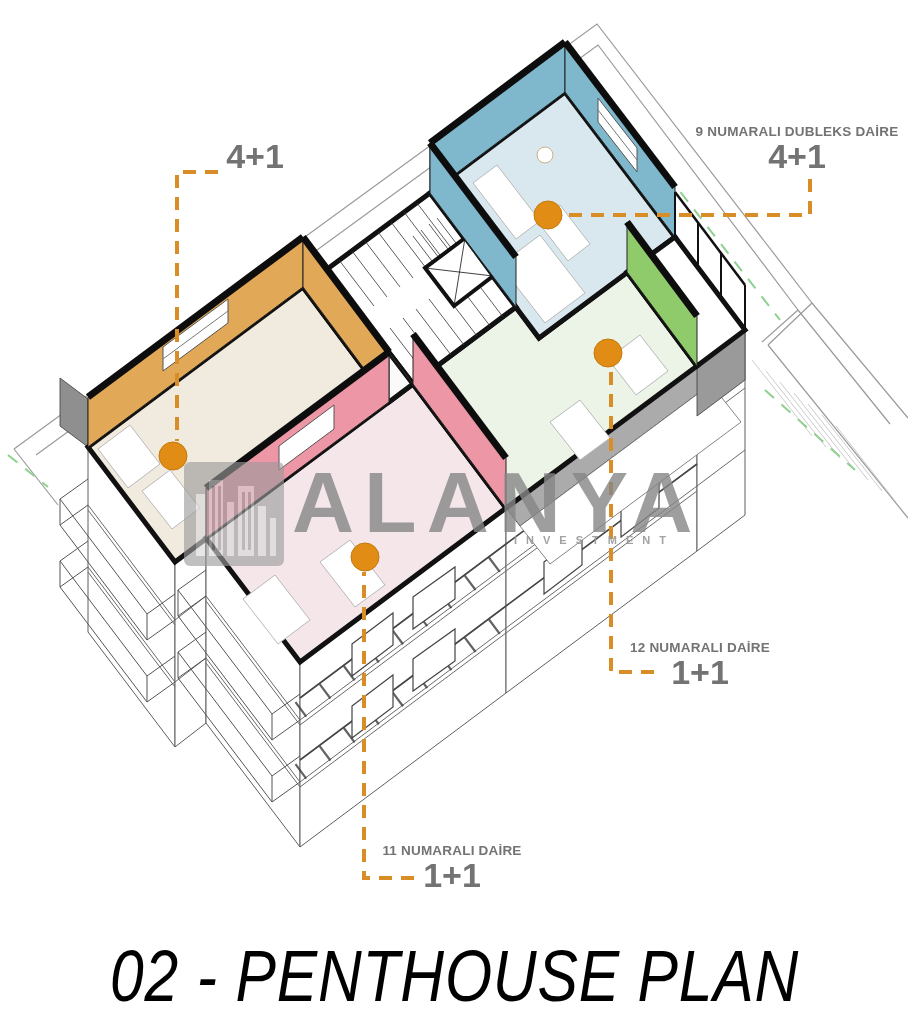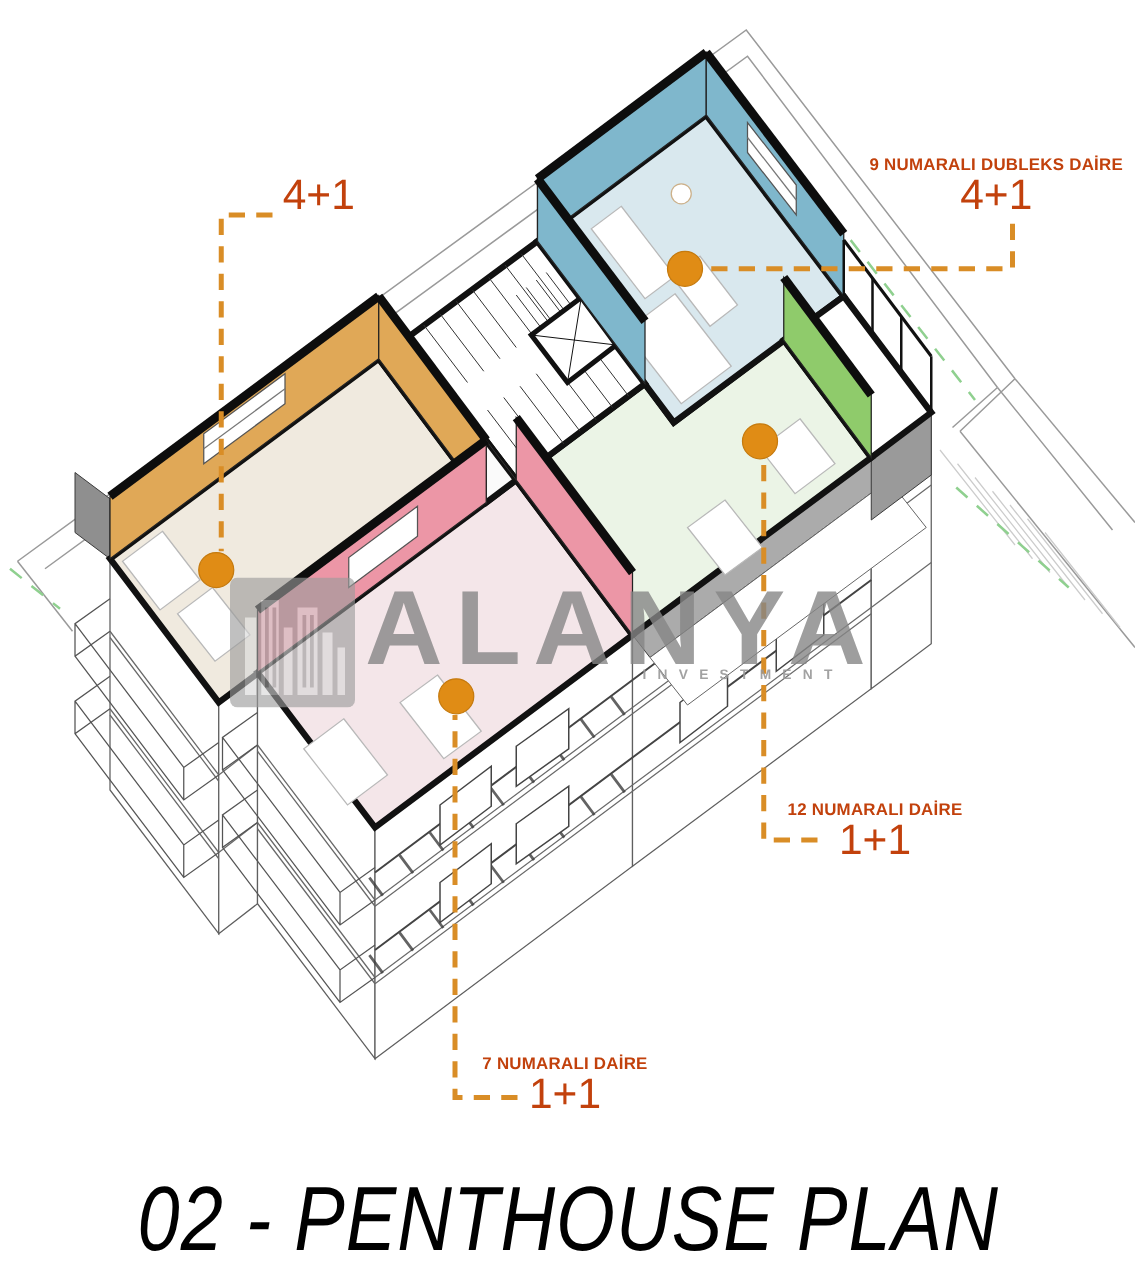--- a/index.html
+++ b/index.html
@@ -1,21 +1,21 @@
 <!DOCTYPE html>
 <html style="--wall0: #7FB7CC; --floor0: #D9E8EE; --wall1: #8FCB6B; --floor1: #EBF4E6; --wall2: #EC96A6; --floor2: #F4E6E9; --wall3: #E0A857; --floor3: #F0EADF; --marker: #E08C15; --leader: #D98D26; --setback: #8FD08F;"><head>
 <meta charset="utf-8">
 <style>
   html,body{margin:0;padding:0;background:#fff;}
   #page{position:relative;width:908px;height:1024px;background:#fff;overflow:hidden;
         font-family:"Liberation Sans",sans-serif;}
   svg{position:absolute;left:0;top:0;}
-  .lbl{position:absolute;text-align:center;color:#c2410c;}
+  .lbl{position:absolute;text-align:center;color:#737373;}
   .lbl .name{font-size:13.5px;font-weight:700;letter-spacing:.2px;white-space:nowrap;}
-  .lbl .type{font-size:34px;font-weight:400;line-height:1.02;}
+  .lbl .type{font-size:34px;font-weight:700;line-height:1.02;}
   #watermark{position:absolute;left:184px;top:458px;width:560px;height:120px;pointer-events:none;}
   #wm-brand{position:absolute;left:108px;top:-4px;font-size:86px;font-weight:700;
             color:rgba(134,134,134,.8);letter-spacing:10px;transform:scaleY(.98);white-space:nowrap;}
   #wm-sub{position:absolute;left:330px;top:76px;font-size:11px;font-weight:700;
           color:rgba(152,152,152,.9);letter-spacing:9px;white-space:nowrap;}
   #wm-logo{position:absolute;left:0;top:4px;opacity:.62;}
   #title{position:absolute;left:110px;top:934px;font-size:73px;font-style:italic;font-weight:400;
          color:#000;transform:scaleX(.83);transform-origin:left top;letter-spacing:1px;white-space:nowrap;}
 </style>
 </head>
@@ -190,19 +190,19 @@
 </div>
 <div class="lbl" style="left:692px;top:124px;width:210px;">
   <div class="name">9 NUMARALI DUBLEKS DAİRE</div>
   <div class="type">4+1</div>
 </div>
 <div class="lbl" style="left:600px;top:640px;width:200px;">
   <div class="name">12 NUMARALI DAİRE</div>
   <div class="type">1+1</div>
 </div>
 <div class="lbl" style="left:352px;top:843px;width:200px;">
-  <div class="name">7 NUMARALI DAİRE</div>
+  <div class="name">11 NUMARALI DAİRE</div>
   <div class="type">1+1</div>
 </div>
 
 <div id="title">02 - PENTHOUSE PLAN</div>
 
 </div>
 
 </body></html>

